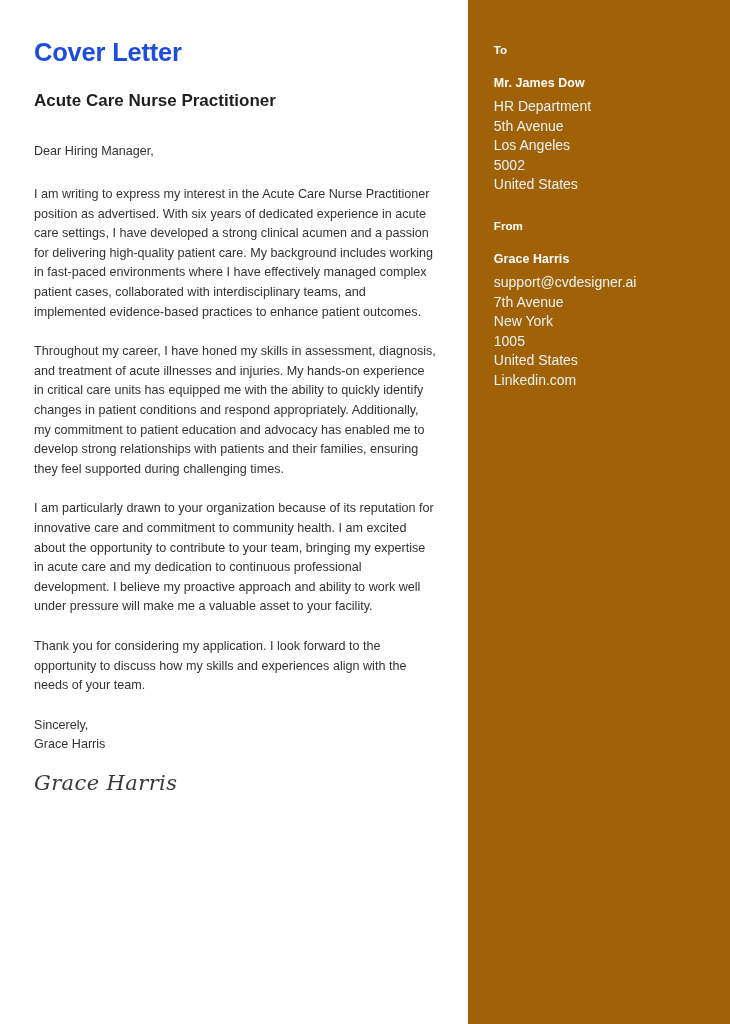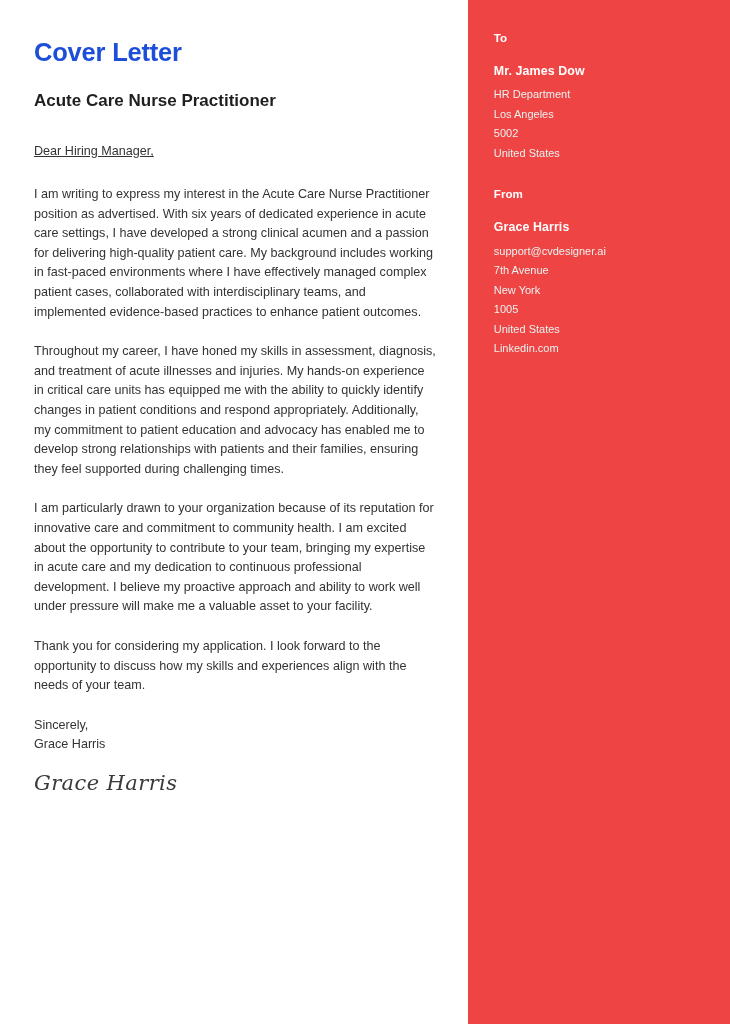--- a/index.html
+++ b/index.html
@@ -49,21 +49,20 @@
     font-weight: bold;
     color: #1f1f1f;
     margin: 0 0 30px 0;
     line-height: 1.3;
   }
   .salutation {
     font-size: 12.6px;
     color: #333333;
     margin: 18px 0 24px 0;
     line-height: 1.5;
-    text-decoration: underline;
   }
   .para {
     font-size: 12.6px;
     color: #333333;
     line-height: 19.6px;
     margin: 0 0 20px 0;
     text-align: left;
   }
   .closing {
     font-size: 12.6px;
@@ -82,41 +81,41 @@
     margin-top: 16px;
     letter-spacing: 0.4px;
     line-height: 1.2;
   }
 
   
   .sidebar {
     width: 272px;
     height: 1024px;
     box-sizing: border-box;
-    background: #ef4444;
-    padding: 30px 20px 0 26px;
+    background: #a16207;
+    padding: 42px 20px 0 26px;
     color: #ffffff;
   }
   .side-heading {
     font-size: 11.6px;
     font-weight: bold;
     color: #ffffff;
     margin: 0 0 17px 0;
     line-height: 1.3;
   }
   .side-name {
     font-size: 12.4px;
     font-weight: bold;
     color: #ffffff;
     margin: 0 0 4px 0;
     line-height: 1.55;
     letter-spacing: 0.1px;
   }
   .side-line {
-    font-size: 11px;
+    font-size: 14px;
     font-weight: normal;
     color: #e8f2f0;
     line-height: 19.5px;
   }
   .block-gap {
     height: 23px;
   }
 </style>
 </head>
 <body>
@@ -145,20 +144,21 @@
     <div class="signature">Grace Harris</div>
 
   </div>
 
   <div class="sidebar">
 
     <div>
       <div class="side-heading">To</div>
       <div class="side-name">Mr. James Dow</div>
       <div class="side-line">HR Department</div>
+      <div class="side-line">5th Avenue</div>
       <div class="side-line">Los Angeles</div>
       <div class="side-line">5002</div>
       <div class="side-line">United States</div>
     </div>
 
     <div class="block-gap"></div>
 
     <div>
       <div class="side-heading">From</div>
       <div class="side-name">Grace Harris</div>

